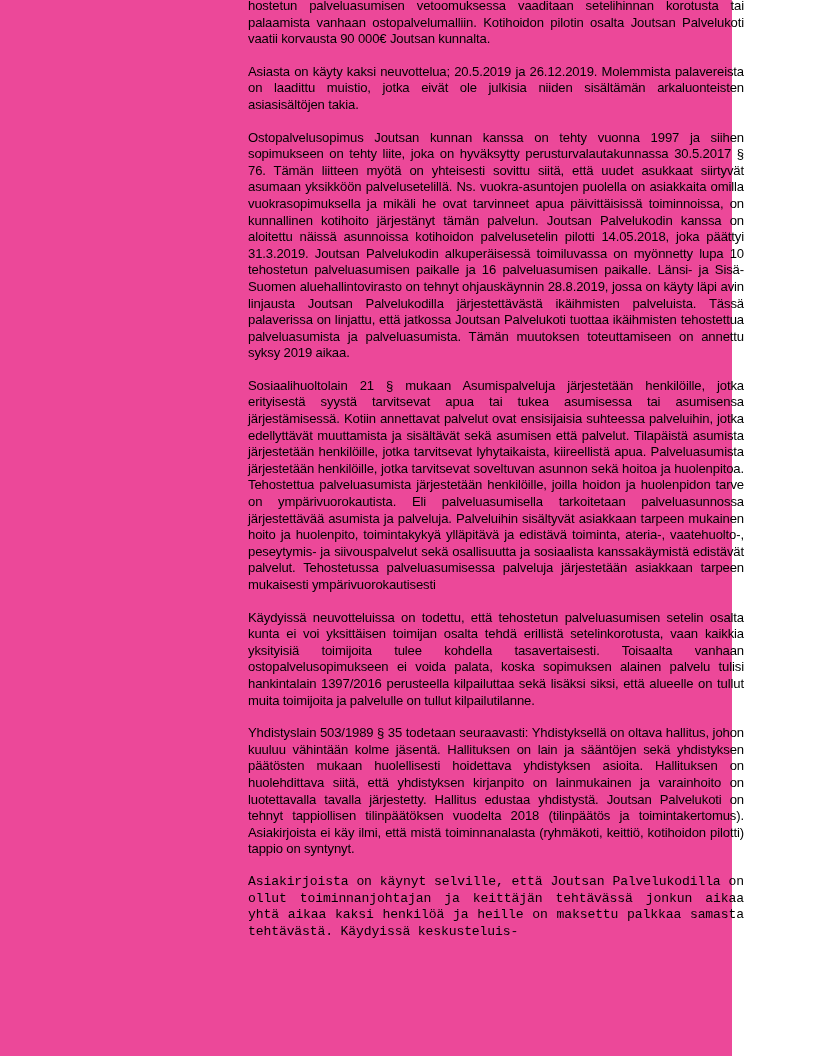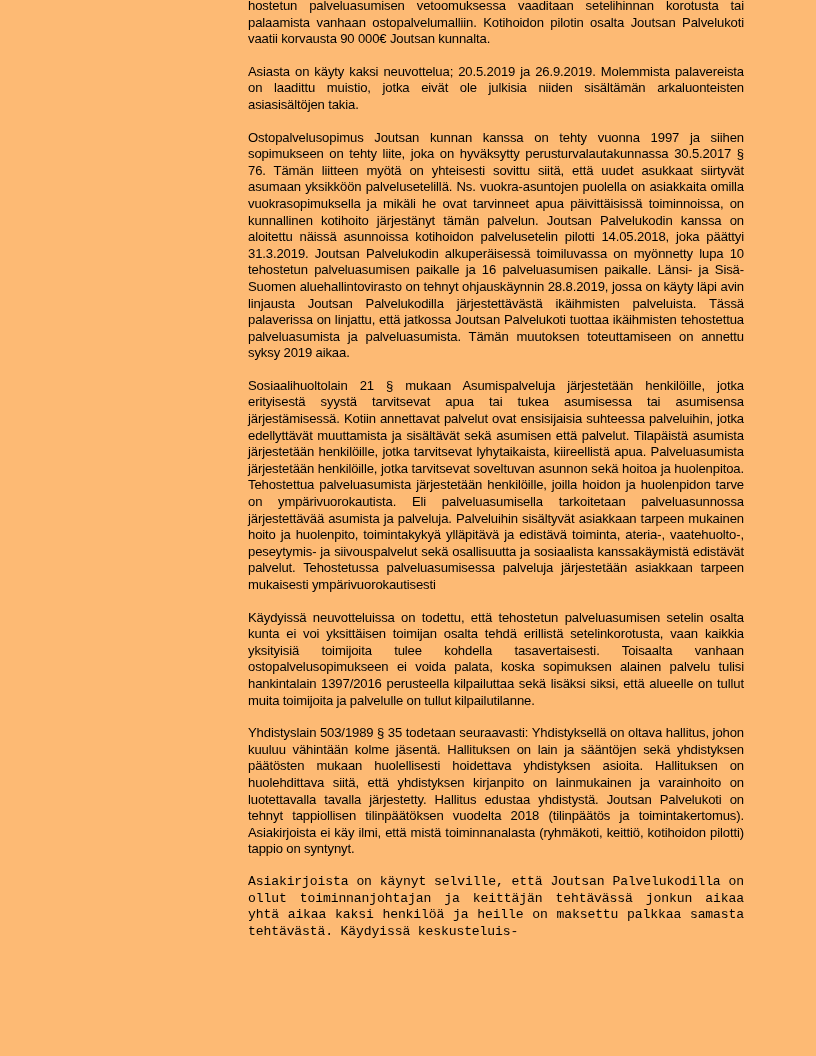--- a/index.html
+++ b/index.html
@@ -9,25 +9,25 @@
   }
   body {
     width: 816px;
     height: 1056px;
     font-family: "Liberation Sans", sans-serif;
     color: #000000;
     overflow: hidden;
   }
   #page {
     position: relative;
-    width: 816px;
+    width: 732px;
     height: 1056px;
     box-sizing: border-box;
     padding: 0 72px 0 248px;
-    background: #fdba74;
+    background: #ec4899;
   }
   .doc-body {
     position: relative;
     top: -2px;
     width: 496px;
   }
   p.para {
     margin: 0 0 16px 0;
     font-size: 13.1px;
     line-height: 16.6px;
@@ -41,20 +41,20 @@
     margin-bottom: 0;
     font-family: Liberation Mono, monospace;
   }
 </style>
 </head>
 <body>
 
 <div id="page">
   <div class="doc-body">
     <p class="para">hostetun palveluasumisen vetoomuksessa vaaditaan setelihinnan korotusta tai palaamista vanhaan ostopalvelumalliin. Kotihoidon pilotin osalta Joutsan Palvelukoti vaatii korvausta 90 000€ Joutsan kunnalta.</p>
-    <p class="para">Asiasta on käyty kaksi neuvottelua; 20.5.2019 ja 26.9.2019. Molemmista palavereista on laadittu muistio, jotka eivät ole julkisia niiden sisältämän arkaluonteisten asiasisältöjen takia.</p>
+    <p class="para">Asiasta on käyty kaksi neuvottelua; 20.5.2019 ja 26.12.2019. Molemmista palavereista on laadittu muistio, jotka eivät ole julkisia niiden sisältämän arkaluonteisten asiasisältöjen takia.</p>
     <p class="para">Ostopalvelusopimus Joutsan kunnan kanssa on tehty vuonna 1997 ja siihen sopimukseen on tehty liite, joka on hyväksytty perusturvalautakunnassa 30.5.2017 § 76. Tämän liitteen myötä on yhteisesti sovittu siitä, että uudet asukkaat siirtyvät asumaan yksikköön palvelusetelillä. Ns. vuokra-asuntojen puolella on asiakkaita omilla vuokrasopimuksella ja mikäli he ovat tarvinneet apua päivittäisissä toiminnoissa, on kunnallinen kotihoito järjestänyt tämän palvelun. Joutsan Palvelukodin kanssa on aloitettu näissä asunnoissa kotihoidon palvelusetelin pilotti 14.05.2018, joka päättyi 31.3.2019. Joutsan Palvelukodin alkuperäisessä toimiluvassa on myönnetty lupa 10 tehostetun palveluasumisen paikalle ja 16 palveluasumisen paikalle. Länsi- ja Sisä-Suomen aluehallintovirasto on tehnyt ohjauskäynnin 28.8.2019, jossa on käyty läpi avin linjausta Joutsan Palvelukodilla järjestettävästä ikäihmisten palveluista. Tässä palaverissa on linjattu, että jatkossa Joutsan Palvelukoti tuottaa ikäihmisten tehostettua palveluasumista ja palveluasumista. Tämän muutoksen toteuttamiseen on annettu syksy 2019 aikaa.</p>
     <p class="para">Sosiaalihuoltolain 21 § mukaan Asumispalveluja järjestetään henkilöille, jotka erityisestä syystä tarvitsevat apua tai tukea asumisessa tai asumisensa järjestämisessä. Kotiin annettavat palvelut ovat ensisijaisia suhteessa palveluihin, jotka edellyttävät muuttamista ja sisältävät sekä asumisen että palvelut. Tilapäistä asumista järjestetään henkilöille, jotka tarvitsevat lyhytaikaista, kiireellistä apua. Palveluasumista järjestetään henkilöille, jotka tarvitsevat soveltuvan asunnon sekä hoitoa ja huolenpitoa. Tehostettua palveluasumista järjestetään henkilöille, joilla hoidon ja huolenpidon tarve on ympärivuorokautista. Eli palveluasumisella tarkoitetaan palveluasunnossa järjestettävää asumista ja palveluja. Palveluihin sisältyvät asiakkaan tarpeen mukainen hoito ja huolenpito, toimintakykyä ylläpitävä ja edistävä toiminta, ateria-, vaatehuolto-, peseytymis- ja siivouspalvelut sekä osallisuutta ja sosiaalista kanssakäymistä edistävät palvelut. Tehostetussa palveluasumisessa palveluja järjestetään asiakkaan tarpeen mukaisesti ympärivuorokautisesti</p>
     <p class="para">Käydyissä neuvotteluissa on todettu, että tehostetun palveluasumisen setelin osalta kunta ei voi yksittäisen toimijan osalta tehdä erillistä setelinkorotusta, vaan kaikkia yksityisiä toimijoita tulee kohdella tasavertaisesti. Toisaalta vanhaan ostopalvelusopimukseen ei voida palata, koska sopimuksen alainen palvelu tulisi hankintalain 1397/2016 perusteella kilpailuttaa sekä lisäksi siksi, että alueelle on tullut muita toimijoita ja palvelulle on tullut kilpailutilanne.</p>
     <p class="para">Yhdistyslain 503/1989 § 35 todetaan seuraavasti: Yhdistyksellä on oltava hallitus, johon kuuluu vähintään kolme jäsentä. Hallituksen on lain ja sääntöjen sekä yhdistyksen päätösten mukaan huolellisesti hoidettava yhdistyksen asioita. Hallituksen on huolehdittava siitä, että yhdistyksen kirjanpito on lainmukainen ja varainhoito on luotettavalla tavalla järjestetty. Hallitus edustaa yhdistystä.  Joutsan Palvelukoti on tehnyt tappiollisen tilinpäätöksen vuodelta 2018 (tilinpäätös ja toimintakertomus). Asiakirjoista ei käy ilmi, että mistä toiminnanalasta (ryhmäkoti, keittiö, kotihoidon pilotti) tappio on syntynyt.</p>
     <p class="para">Asiakirjoista on käynyt selville, että Joutsan Palvelukodilla on ollut toiminnanjohtajan ja keittäjän tehtävässä jonkun aikaa yhtä aikaa kaksi henkilöä ja heille on maksettu palkkaa samasta tehtävästä. Käydyissä keskusteluis-</p>
   </div>
 </div>
 
 </body></html>

